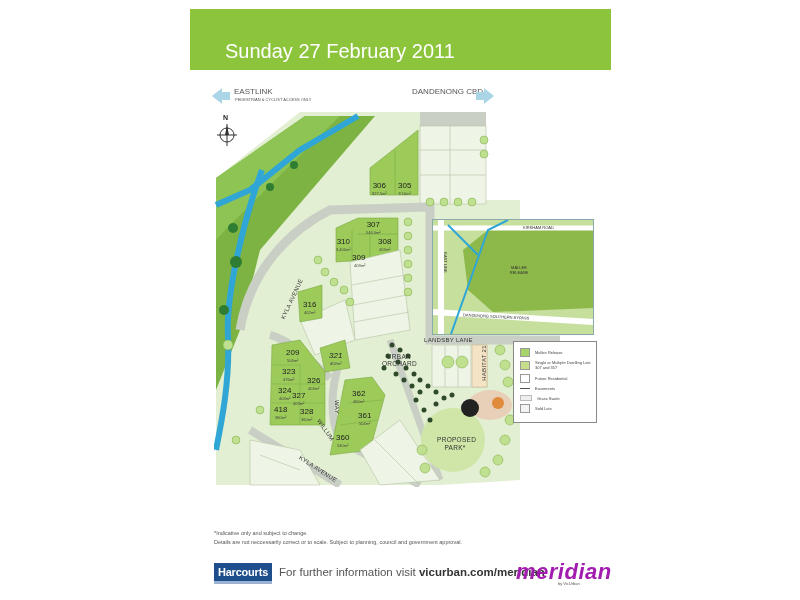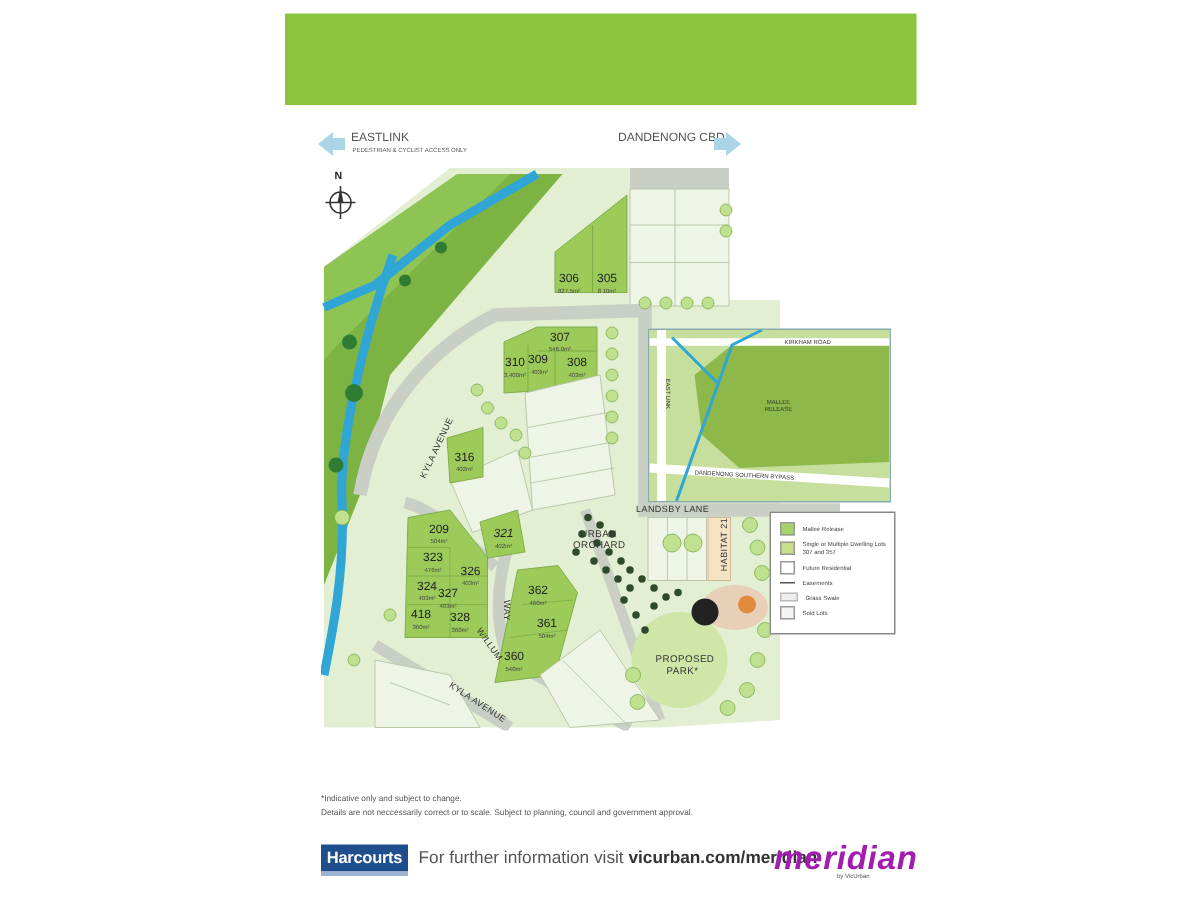--- a/index.html
+++ b/index.html
@@ -26,20 +26,21 @@
   .harcourts::after{content:"";position:absolute;left:0;bottom:-3px;width:58px;height:3px;background:#9bb3d1;}
   .info{position:absolute;left:279px;top:566px;font-size:11.5px;color:#555;}
   .info b{color:#333;margin-top:40px;}
   .meridian{position:absolute;left:516px;top:559px;font-size:22px;font-style:italic;font-weight:bold;color:#a21caf;letter-spacing:0.5px;}
   .meridian-by{position:absolute;left:558px;top:581px;font-size:4px;color:#555;}
 </style>
 </head>
 <body>
 
 <div class="header">
+  <div class="subtitle">Sunday 27 February 2011</div>
 </div>
 
 <div class="arrow-l"></div>
 <div class="arrow-l-tail"></div>
 <div class="dir" style="left:234px;">EASTLINK</div>
 <div class="sub-small">PEDESTRIAN &amp; CYCLIST ACCESS ONLY</div>
 <div class="dir" style="left:412px;">DANDENONG CBD</div>
 <div class="arrow-r-tail"></div>
 <div class="arrow-r"></div>
 
@@ -182,21 +183,21 @@
       <circle cx="228" cy="345" r="5"></circle>
     <circle cx="236" cy="440" r="4"></circle>
       <circle cx="260" cy="410" r="4"></circle>
   </g>
 </svg>
 
 <div class="lot" style="left:372px;top:182px;"><span>306</span><small>827.5m²</small></div>
 <div class="lot" style="left:398px;top:182px;"><span>305</span><small>8 10m²</small></div>
 <div class="lot" style="left:366px;top:221px;"><span>307</span><small>546.0m²</small></div>
 <div class="lot" style="left:336px;top:238px;"><span>310</span><small>3,400m²</small></div>
-<div class="lot" style="left:352px;top:236px;text-align:right;"><span>309</span><small>403m²</small></div>
+<div class="lot" style="left:352px;top:254px;text-align:right;"><span>309</span><small>403m²</small></div>
 <div class="lot" style="left:378px;top:238px;"><span>308</span><small>403m²</small></div>
 <div class="lot" style="left:303px;top:301px;"><span>316</span><small>402m²</small></div>
 <div class="lot" style="left:329px;top:352px;font-style:italic;"><span>321</span><small>402m²</small></div>
 <div class="lot" style="left:286px;top:349px;"><span>209</span><small>504m²</small></div>
 <div class="lot" style="left:282px;top:368px;"><span>323</span><small>476m²</small></div>
 <div class="lot" style="left:307px;top:377px;"><span>326</span><small>403m²</small></div>
 <div class="lot" style="left:278px;top:387px;"><span>324</span><small>403m²</small></div>
 <div class="lot" style="left:292px;top:392px;"><span>327</span><small>403m²</small></div>
 <div class="lot" style="left:274px;top:406px;"><span>418</span><small>360m²</small></div>
 <div class="lot" style="left:300px;top:408px;"><span>328</span><small>360m²</small></div>

